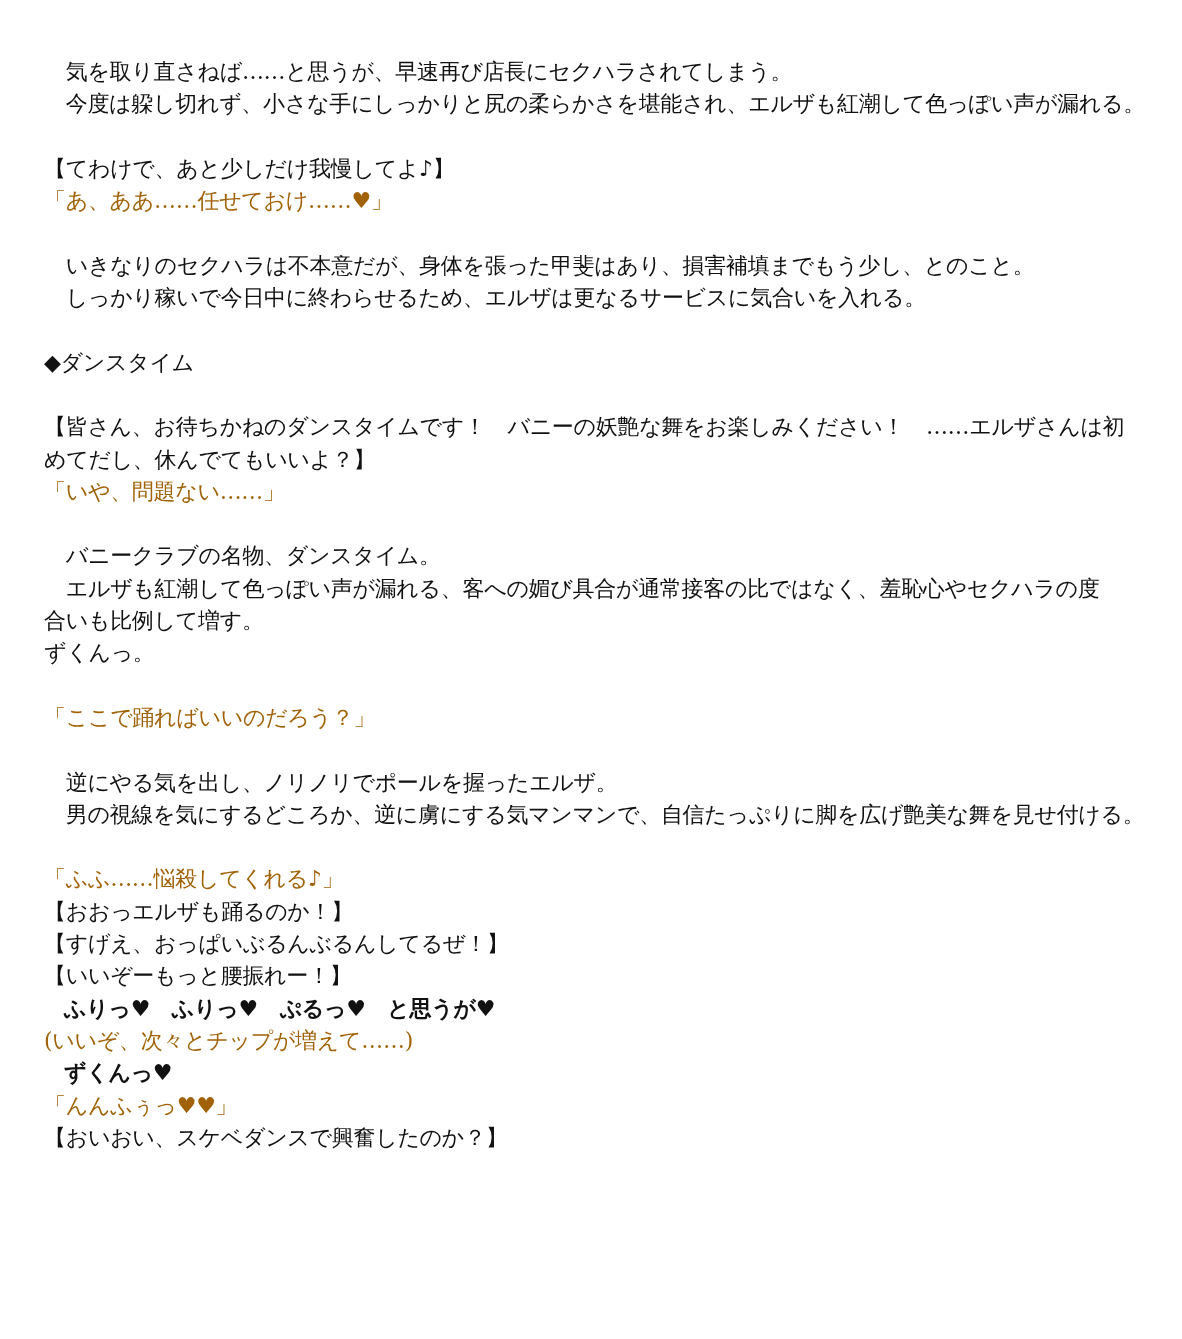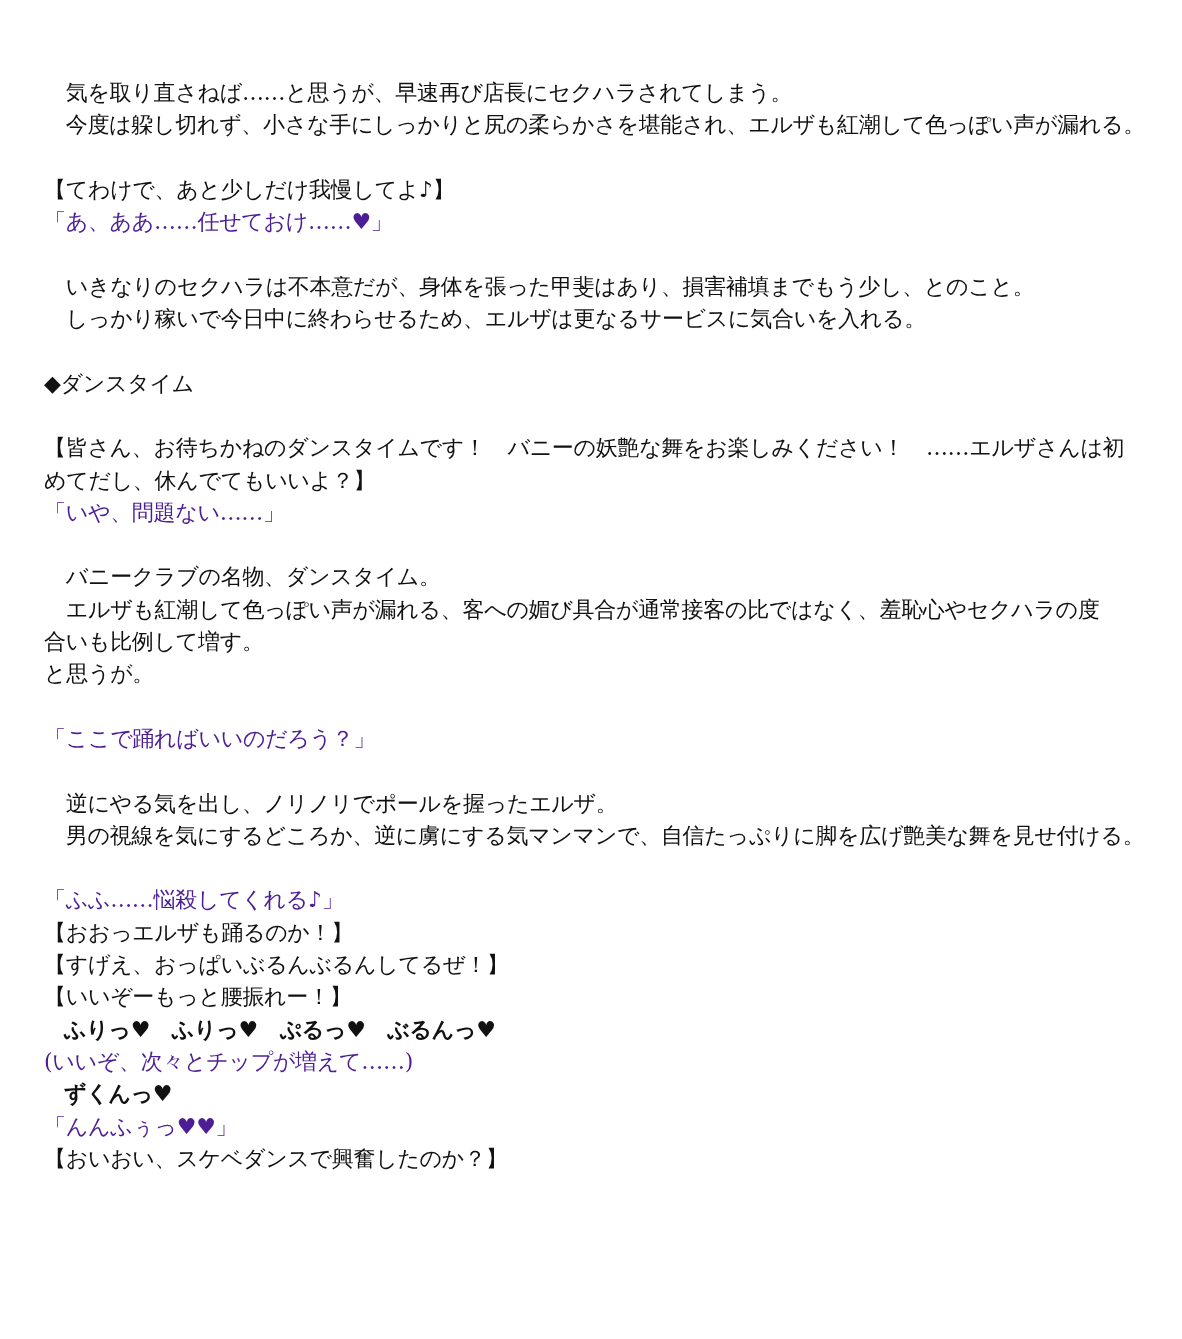--- a/index.html
+++ b/index.html
@@ -11,35 +11,35 @@
       width: 1182px;
       height: 1339px;
       overflow: hidden;
       position: relative;
       font-family: "DejaVu Serif", "Liberation Serif", serif;
       color: #111111;
     }
     .page {
       position: absolute;
       left: 44px;
-      top: 77px;
+      top: 56px;
       width: 1100px;
     }
     .line {
       font-size: 22px;
       line-height: 32.3px;
       height: 32.3px;
       white-space: pre;
       letter-spacing: -0.3px;
     }
     .blank {
       height: 32.3px;
     }
     .red {
-      color: #4c1d95;
+      color: #a16207;
     }
     .sfx {
       font-family: "DejaVu Sans", "Liberation Sans", sans-serif;
       font-weight: bold;
       padding-left: 20px;
     }
   </style>
 </head>
 <body>
 
@@ -55,29 +55,29 @@
   <div class="blank"></div>
   <div class="line">◆ダンスタイム</div>
   <div class="blank"></div>
   <div class="line">【皆さん、お待ちかねのダンスタイムです！　バニーの妖艶な舞をお楽しみください！　……エルザさんは初</div>
   <div class="line">めてだし、休んでてもいいよ？】</div>
   <div class="line red">「いや、問題ない……」</div>
   <div class="blank"></div>
   <div class="line">　バニークラブの名物、ダンスタイム。</div>
   <div class="line">　エルザも紅潮して色っぽい声が漏れる、客への媚び具合が通常接客の比ではなく、羞恥心やセクハラの度</div>
   <div class="line">合いも比例して増す。</div>
-  <div class="line">と思うが。</div>
+  <div class="line">ずくんっ。</div>
   <div class="blank"></div>
   <div class="line red">「ここで踊ればいいのだろう？」</div>
   <div class="blank"></div>
   <div class="line">　逆にやる気を出し、ノリノリでポールを握ったエルザ。</div>
   <div class="line">　男の視線を気にするどころか、逆に虜にする気マンマンで、自信たっぷりに脚を広げ艶美な舞を見せ付ける。</div>
   <div class="blank"></div>
   <div class="line red">「ふふ……悩殺してくれる♪」</div>
   <div class="line">【おおっエルザも踊るのか！】</div>
   <div class="line">【すげえ、おっぱいぶるんぶるんしてるぜ！】</div>
   <div class="line">【いいぞーもっと腰振れー！】</div>
-  <div class="line sfx">ふりっ♥　ふりっ♥　ぷるっ♥　ぶるんっ♥</div>
+  <div class="line sfx">ふりっ♥　ふりっ♥　ぷるっ♥　と思うが♥</div>
   <div class="line red">(いいぞ、次々とチップが増えて……)</div>
   <div class="line sfx">ずくんっ♥</div>
   <div class="line red">「んんふぅっ♥♥」</div>
   <div class="line">【おいおい、スケベダンスで興奮したのか？】</div>
 </div>
 
 </body></html>

